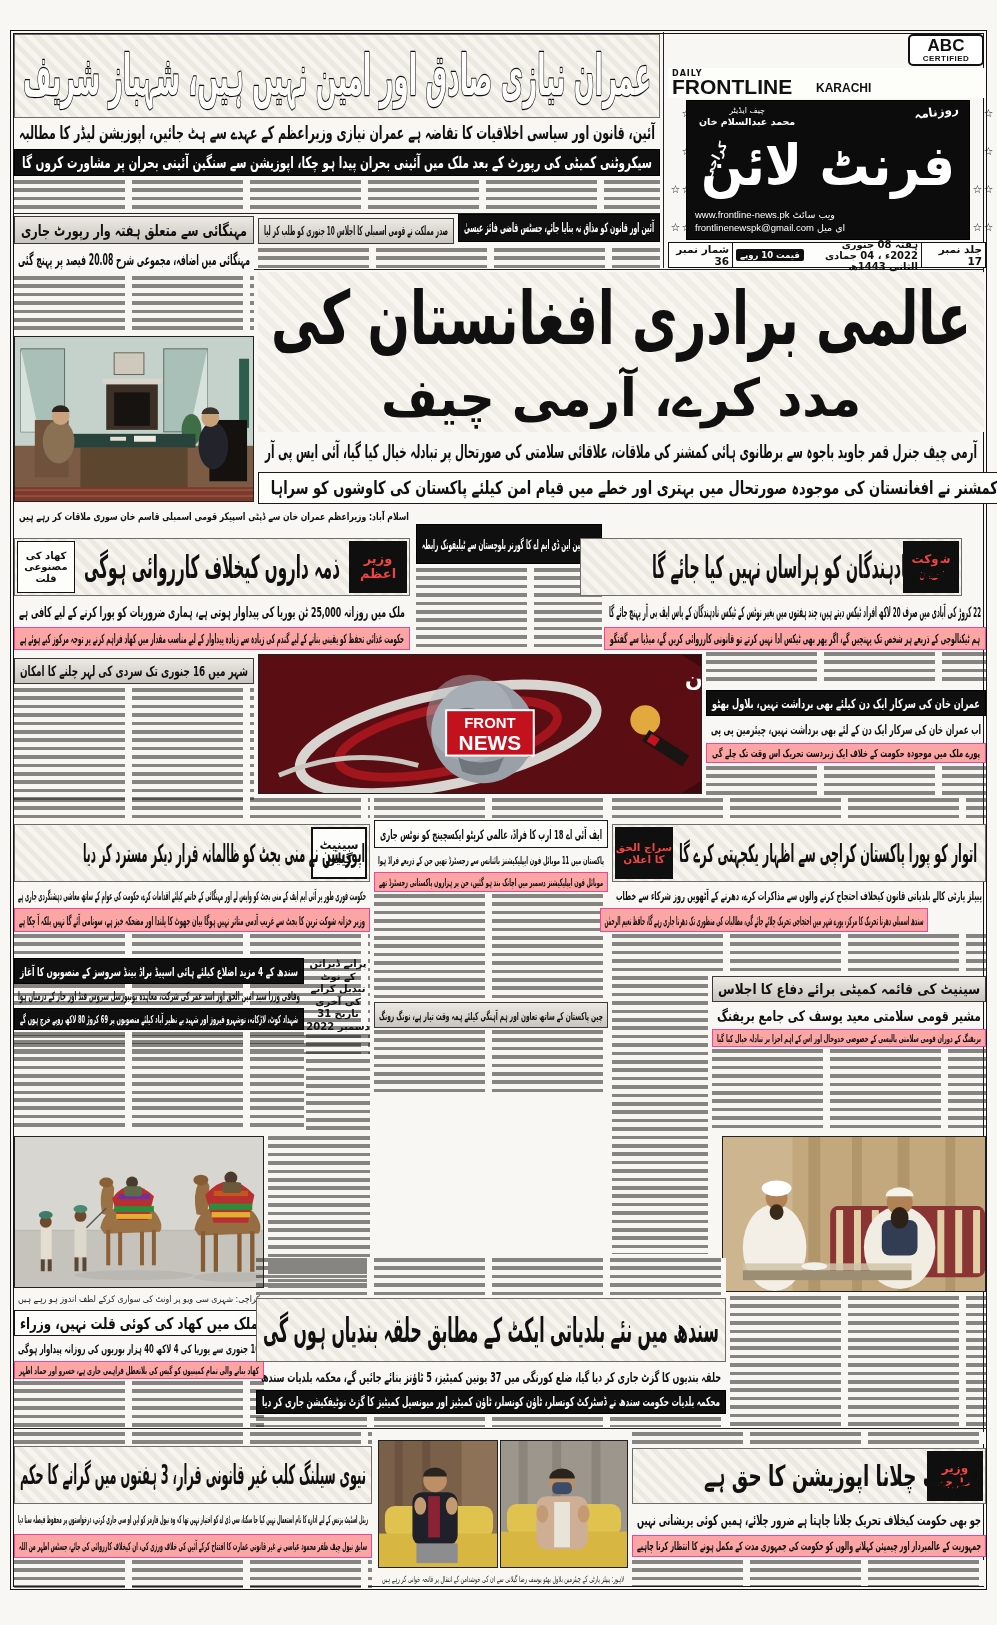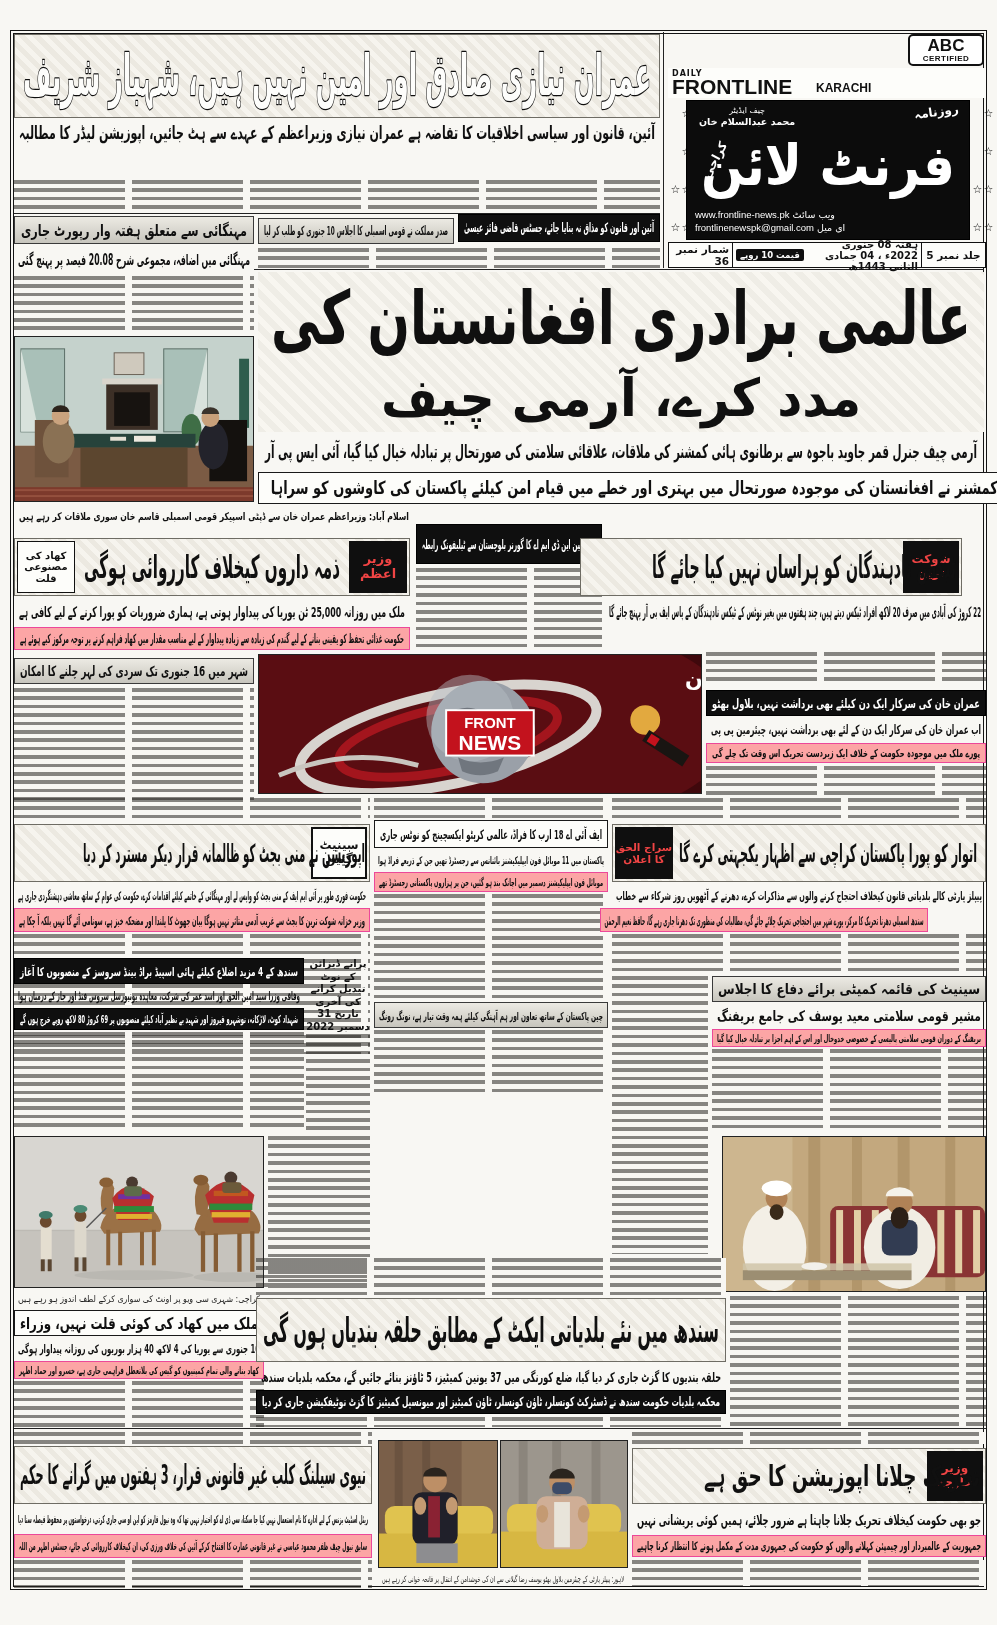--- a/index.html
+++ b/index.html
@@ -80,36 +80,41 @@
     <svg class="fit" style="top:26px;height:76px" viewBox="0 0 284 76" preserveAspectRatio="none">
       <text class="h w" x="142" y="58" font-size="56" text-anchor="middle" textLength="256" lengthAdjust="spacingAndGlyphs">فرنٹ لائن</text>
     </svg>
     <div class="khi" style="left:8px;top:52px">کراچی</div>
     <div class="weburl">
       <div><span>ویب سائٹ</span> <span class="u">www.frontline-news.pk</span></div>
       <div><span>ای میل</span> <span class="u">frontlinenewspk@gmail.com</span></div>
     </div>
   </div>
   <div class="mrow" style="left:668px;top:242px;width:318px;height:26px">
-    <div class="cell-v">جلد نمبر 5</div>
+    <div class="cell-v">جلد نمبر 17</div>
     <div class="cell-d">
       <span>ہفتہ 08 جنوری 2022ء ، 04 جمادی الثانی 1443ھ</span>
       <span class="price">قیمت 10 روپے</span>
     </div>
     <div class="cell-i">شمار نمبر 36</div>
   </div>
 
   <div class="callig" style="left:14px;top:34px;width:646px;height:84px">
     <svg class="fit" viewBox="0 0 644 82" preserveAspectRatio="none">
         <text class="h outl" x="322" y="60" font-size="56" text-anchor="middle" textLength="628" lengthAdjust="spacingAndGlyphs">عمران نیازی صادق اور امین نہیں ہیں، شہباز شریف</text>
       </svg>
   </div>
   <div class="abs" style="left:14px;top:120px;width:646px;height:26px">
     <svg class="fit" viewBox="0 0 646 26" preserveAspectRatio="none">
         <text class="h" x="323" y="19" font-size="18" text-anchor="middle" textLength="636" lengthAdjust="spacingAndGlyphs">آئین، قانون اور سیاسی اخلاقیات کا تقاضہ ہے عمران نیازی وزیراعظم کے عہدے سے ہٹ جائیں، اپوزیشن لیڈر کا مطالبہ</text>
+      </svg>
+  </div>
+  <div class="bar-black" style="left:14px;top:149px;width:646px;height:27px">
+    <svg class="fit" viewBox="0 0 644 25" preserveAspectRatio="none">
+        <text class="h w" x="322" y="18" font-size="16" text-anchor="middle" textLength="630" lengthAdjust="spacingAndGlyphs">سیکروٹنی کمیٹی کی رپورٹ کے بعد ملک میں آئینی بحران پیدا ہو چکا، اپوزیشن سے سنگین آئینی بحران پر مشاورت کروں گا</text>
       </svg>
   </div>
   <div class="tx" style="left:14px;top:180px;width:646px;height:30px"></div>
 
   <div class="bar-gray" style="left:14px;top:216px;width:240px;height:28px">
     <svg class="fit" viewBox="0 0 238 26" preserveAspectRatio="none">
         <text class="h" x="119" y="19" font-size="16" text-anchor="middle" textLength="226" lengthAdjust="spacingAndGlyphs">مہنگائی سے متعلق ہفتہ وار رپورٹ جاری</text>
       </svg>
   </div>
   <div class="abs" style="left:14px;top:248px;width:240px;height:24px">
@@ -214,20 +219,25 @@
 
   <div class="callig" style="left:580px;top:538px;width:382px;height:58px">
     <div class="boxlbl inv" style="right:2px;top:2px;width:56px;height:52px;background:#0f0f0f;font-size:12px">شوکت ترین</div>
     <svg class="fit" style="left:4px;width:314px" viewBox="0 0 314 56" preserveAspectRatio="none">
         <text class="h" x="157" y="39" font-size="31" text-anchor="middle" textLength="304" lengthAdjust="spacingAndGlyphs">ٹیکس نادہندگان کو ہراساں نہیں کیا جائے گا</text>
       </svg>
   </div>
   <div class="abs" style="left:604px;top:600px;width:382px;height:24px">
     <svg class="fit" viewBox="0 0 382 24" preserveAspectRatio="none">
         <text class="h" x="191" y="17" font-size="14.5" text-anchor="middle" textLength="372" lengthAdjust="spacingAndGlyphs">22 کروڑ کی آبادی میں صرف 20 لاکھ افراد ٹیکس دیتے ہیں، چند ہفتوں میں بغیر نوٹس کے ٹیکس نادہندگان کے پاس ایف بی آر پہنچ جائے گا</text>
+      </svg>
+  </div>
+  <div class="bar-hl" style="left:604px;top:627px;width:382px;height:23px">
+    <svg class="fit" viewBox="0 0 380 21" preserveAspectRatio="none">
+        <text class="h" x="190" y="15" font-size="12.5" text-anchor="middle" textLength="370" lengthAdjust="spacingAndGlyphs">ہم ٹیکنالوجی کے ذریعے ہر شخص تک پہنچیں گے، اگر پھر بھی ٹیکس ادا نہیں کرتے تو قانونی کارروائی کریں گے، میڈیا سے گفتگو</text>
       </svg>
   </div>
 
   <div class="bar-gray" style="left:14px;top:658px;width:240px;height:26px">
     <svg class="fit" viewBox="0 0 238 24" preserveAspectRatio="none">
         <text class="h" x="119" y="17" font-size="14" text-anchor="middle" textLength="228" lengthAdjust="spacingAndGlyphs">شہر میں 16 جنوری تک سردی کی لہر چلنے کا امکان</text>
       </svg>
   </div>
   <div class="tx" style="left:14px;top:688px;width:240px;height:112px"></div>
 

